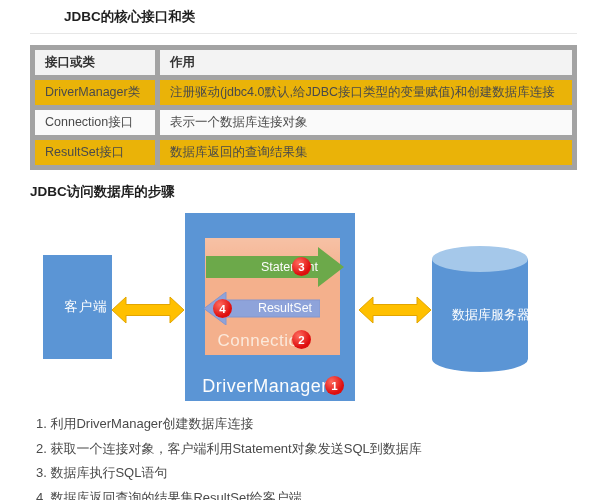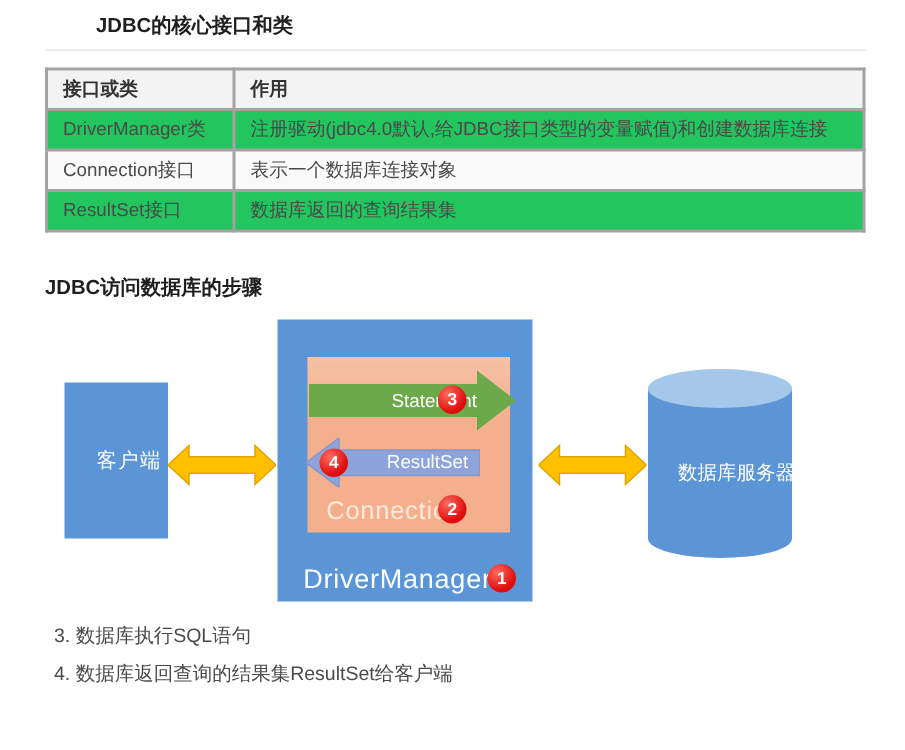--- a/index.html
+++ b/index.html
@@ -8,24 +8,24 @@
   .page { position:relative; width:603px; height:500px; background:#fff; overflow:hidden; }
 
   .h-title { position:absolute; left:30px; font-size:13.5px; font-weight:700; color:#1f1f1f; }
   #h1 { top:8px;margin-left:34px; }
   #h2 { top:183px; }
   .divider { position:absolute; left:30px; top:33px; width:547px; height:1px; background:#e7e7e7; }
 
   
   .tbl-wrap { position:absolute; left:30px; top:45px; width:547px; }
   table { width:100%; border-collapse:collapse; table-layout:fixed; }
-  th,td { border:2px solid #a3a3a3; font-size:12.5px; text-align:left;
+  th,td { border:5px solid #a3a3a3; font-size:12.5px; text-align:left;
           padding:4px 10px; height:24px; vertical-align:middle; }
   th { background:#f3f3f3; color:#333; font-weight:700; }
-  td { color:#4a4a4a; background:#22c55e; }
+  td { color:#4a4a4a; background:#eab308; }
   tr:nth-child(even) td { background:#fafafa; }
   col.c1 { width:125px; }
 
   
   .box-blue { position:absolute; background:var(--box-blue); }
   .client-box { left:43px; top:255px; width:69px; height:104px;
                 display:flex; align-items:center; justify-content:center;padding-left:17px; }
   .client-box span { color:#fff; font-size:13.5px; letter-spacing:1px; }
   .dm-box { left:185px; top:213px; width:170px; height:188px; }
   .conn-box { position:absolute; left:20px; top:25px; width:135px; height:117px;
@@ -129,17 +129,19 @@
 
     <svg class="arrow-svg" style="left:430px; top:243px;" width="100" height="132">
       <path d="M2 16 L2 116 A48 13 0 0 0 98 116 L98 16 Z" style="fill:var(--box-blue);"></path>
       <ellipse cx="50" cy="16" rx="48" ry="13" style="fill:var(--cyl-top);"></ellipse>
     </svg>
     <div class="cyl-label">数据库服务器</div>
 
   </div>
 
   <div class="steps">
+    <div>1. 利用DriverManager创建数据库连接</div>
+    <div>2. 获取一个连接对象，客户端利用Statement对象发送SQL到数据库</div>
     <div>3. 数据库执行SQL语句</div>
     <div>4. 数据库返回查询的结果集ResultSet给客户端</div>
   </div>
 
 </div>
 
 </body></html>

